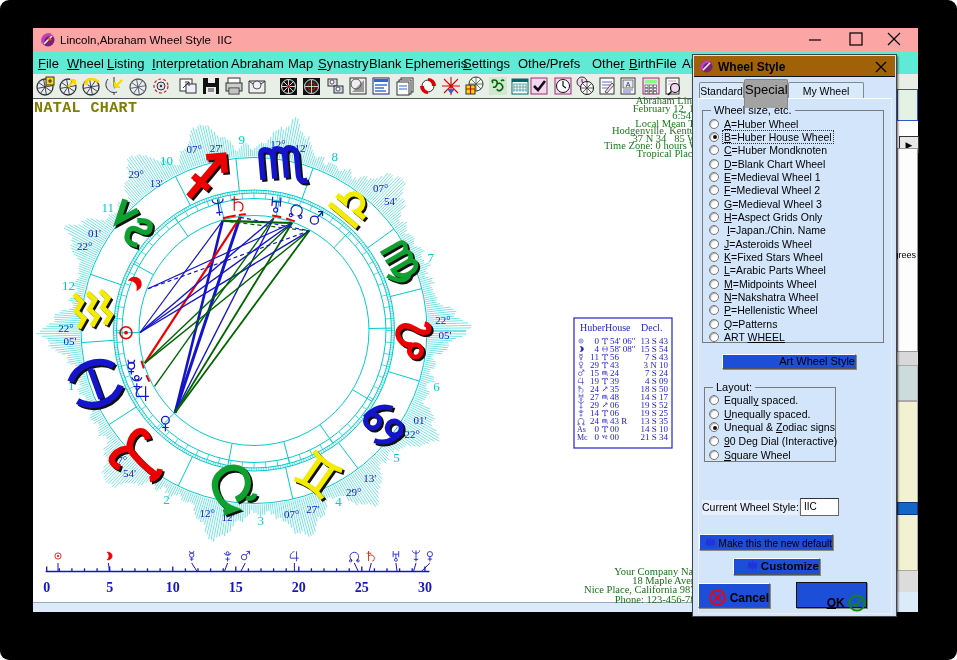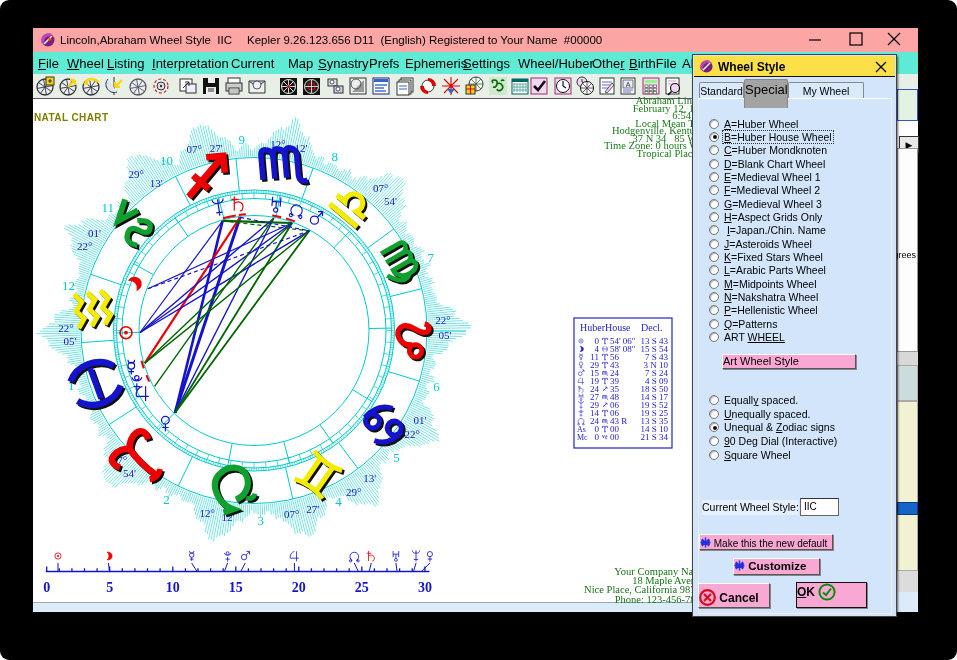--- a/index.html
+++ b/index.html
@@ -4,74 +4,73 @@
 body{width:957px;height:660px;font-family:"Liberation Sans",sans-serif;position:relative;background:#fff;overflow:hidden}
 .bg{position:absolute;left:0;top:0;width:957px;height:660px;background:#000;border-radius:9px}
 .win{position:absolute;left:33px;top:28px;width:885px;height:584px;background:#fff;border-bottom:1px solid #777}
 .tbar{position:absolute;left:0;top:0;width:100%;height:24px;background:#fca5a5}
 .ttext{position:absolute;left:27px;top:6px;font-size:11.5px;color:#000}
 .ttext2{position:absolute;left:214px;top:6px;font-size:11.5px;color:#000}
 .menubar{position:absolute;left:0;top:24px;width:100%;height:22px;background:#5eead4;font-size:13px}
 .mi{position:absolute;top:4px;color:#000}
 .toolbar{position:absolute;left:0;top:46px;width:100%;height:25px;background:#e7efe7;border-bottom:1px solid #555}
 .ticon{position:absolute;top:2px}
-.natal{position:absolute;left:1px;top:84px;font-family:Liberation Sans, sans-serif;font-size:10px;font-weight:bold;color:#7e7e00;letter-spacing:0.4px}
+.natal{position:absolute;left:1px;top:72px;font-family:Liberation Mono, monospace;font-size:15px;font-weight:bold;color:#7e7e00;letter-spacing:0.4px}
 .bdata{position:absolute;left:400px;top:97px;width:310px;text-align:right;font-family:"Liberation Serif",serif;font-size:10.5px;line-height:7.5px;color:#1a7a1a}
 .cdata{position:absolute;left:420px;top:567px;width:286px;text-align:right;font-family:"Liberation Serif",serif;font-size:10.5px;line-height:9.2px;color:#177017}
 .status{position:absolute;left:0;top:574px;width:100%;height:10px;background:#dcebfa;border-top:1px solid #9ab}
 .wbtn{position:absolute;top:0;width:30px;height:22px}
 .dlg{position:absolute;left:692px;top:54px;width:205px;height:563px;background:#d2e5fa;border:1px solid #444;box-shadow:1px 2px 2px rgba(0,0,0,0.6)}
-.dtitle{position:absolute;left:1px;top:1px;right:1px;height:21px;background:#fde047;border-bottom:1.5px solid #111}
+.dtitle{position:absolute;left:1px;top:1px;right:1px;height:21px;background:#a16207;border-bottom:1.5px solid #111}
 .dtext{position:absolute;left:24px;top:4px;font-size:12px;font-weight:bold;color:#000}
 .tabs{position:absolute;left:6px;top:27px;width:193px;height:17px}
 .tab{position:absolute;height:16px;background:#d9eafc;border:1px solid #888;border-bottom:none;border-radius:2px 2px 0 0;font-size:10.5px;text-align:center;padding-top:2px;color:#000}
 .tabsel{height:29px;top:-3px;background:#a3a3a3;z-index:3;font-size:13px}
 .tpanel{position:absolute;left:5px;top:43px;width:194px;height:516px;border:1px solid #eee;border-top:1px solid #fff}
 .grp{position:absolute;border:1px solid #7a7a7a;}
 .grplab{position:absolute;top:-7px;left:8px;background:#d2e5fa;padding:0 3px;font-size:11px;color:#000}
 .rrow{position:absolute;left:16px;height:13px;font-size:10.5px;white-space:nowrap}
 .rb{position:absolute;left:0;top:1px;width:10px;height:10px;border-radius:50%;background:#fff;border:1px solid #777;box-shadow:inset 1px 1px 1px #aaa}
 .rb.sel::after{content:"";position:absolute;left:2.5px;top:2.5px;width:4px;height:4px;border-radius:50%;background:#111}
 .rlab{position:absolute;left:14px;top:0;padding:0 1px}
-.btn{position:absolute;background:#f9a8d4;border:1px solid #555;border-top-color:#fff;border-left-color:#fff;box-shadow:1px 1px 0 #888;text-align:left;font-size:11px;color:#000}
+.btn{position:absolute;background:#1d4ed8;border:1px solid #555;border-top-color:#fff;border-left-color:#fff;box-shadow:1px 1px 0 #888;text-align:right;font-size:11px;color:#000}
 u{text-decoration:underline}
 </style></head><body>
 <div class="bg"></div>
 <div class="win">
   <div class="tbar">
     <svg style="position:absolute;left:8px;top:5px" width="14" height="14" viewBox="0 0 14 14">
         <circle cx="7" cy="7" r="6.5" fill="#7a1f7a"></circle>
         <path d="M2,10 A6.5,6.5 0 0,1 10,2" stroke="#c040c0" stroke-width="3" fill="none"></path>
         <path d="M3,11 L11,3" stroke="#fff" stroke-width="1.5"></path>
         <path d="M8,4 L11,7 L7,8 Z" fill="#e06000"></path>
       </svg>
     <span class="ttext">Lincoln,Abraham Wheel Style&nbsp; IIC</span>
-    <span class="ttext2">Kepler 9.26.123.656 D11&nbsp; (English) Registered to Your Name&nbsp; #00000</span>
     <svg class="wbtn" style="left:767px" width="30" height="22">
         <line x1="9" y1="12" x2="21" y2="12" stroke="#000" stroke-width="1.2"></line>
       </svg>
     <svg class="wbtn" style="left:808px" width="30" height="22">
         <rect x="9" y="5" width="12" height="12" fill="none" stroke="#000" stroke-width="1.2"></rect>
       </svg>
     <svg class="wbtn" style="left:846px" width="30" height="22">
         <path d="M9,5 L21,17 M21,5 L9,17" stroke="#000" stroke-width="1.2"></path>
       </svg>
   </div>
   <div class="menubar">
     <span class="mi" style="left:5px"><u>F</u>ile</span>
     <span class="mi" style="left:34px"><u>W</u>heel</span>
     <span class="mi" style="left:74px"><u>L</u>isting</span>
     <span class="mi" style="left:119px"><u>I</u>nterpretation</span>
-    <span class="mi" style="left:198px">Current</span>
+    <span class="mi" style="left:198px">Abraham</span>
     <span class="mi" style="left:255px">Map</span>
     <span class="mi" style="left:285px"><u>S</u>ynastry</span>
-    <span class="mi" style="left:336px">Prefs</span>
+    <span class="mi" style="left:336px">Blank</span>
     <span class="mi" style="left:372px">Ephemeris</span>
     <span class="mi" style="left:430px"><u>S</u>ettings</span>
-    <span class="mi" style="left:485px">Wheel/Huber</span>
+    <span class="mi" style="left:485px">Othe/Prefs</span>
     <span class="mi" style="left:559px">Othe<u>r</u></span>
     <span class="mi" style="left:596px"><u>B</u>irthFile</span>
     <span class="mi" style="left:649px">About</span>
   </div>
   <div class="toolbar">
       <svg class="ticon" style="left:1.5px" width="21" height="21" viewBox="0 0 21 21">
         <circle cx="10" cy="11" r="8" fill="#e8eef5" stroke="#333" stroke-width="1.3"></circle>
         <line x1="10" y1="11" x2="17.2" y2="9.7" stroke="#333" stroke-width="0.9"></line>
         <line x1="10" y1="11" x2="14.2" y2="5" stroke="#333" stroke-width="0.9"></line>
         <line x1="10" y1="11" x2="8.7" y2="3.8" stroke="#333" stroke-width="0.9"></line>
@@ -1684,20 +1683,23 @@
     <svg style="position:absolute;right:8px;top:5px" width="12" height="12">
         <path d="M1,1 L11,11 M11,1 L1,11" stroke="#000" stroke-width="1.3"></path>
       </svg>
   </div>
   <div class="tabs">
     <div class="tab" style="left:0px;width:45px">Standard</div>
     <div class="tab tabsel" style="left:45px;width:44px">Special</div>
     <div class="tab" style="left:89px;width:76px">My Wheel</div>
   </div>
   <div class="tpanel"></div>
+  <div class="grp" style="left:9px;top:55px;width:182px;height:233px">
+      <span class="grplab">Wheel size, etc.</span>
+    </div>
   <div class="rrow" style="top:62.5px">
       <span class="rb"></span>
       <span class="rlab"><u>A</u>=Huber Wheel</span>
     </div>
     <div class="rrow" style="top:75.8px">
       <span class="rb sel"></span>
       <span class="rlab" style="outline:1px dotted #333;"><u>B</u>=Huber House Wheel</span>
     </div>
     <div class="rrow" style="top:89.2px">
       <span class="rb"></span>
@@ -1753,20 +1755,23 @@
     </div>
     <div class="rrow" style="top:262.8px">
       <span class="rb"></span>
       <span class="rlab"><u>Q</u>=Patterns</span>
     </div>
     <div class="rrow" style="top:276.1px">
       <span class="rb"></span>
       <span class="rlab">ART <u>WHEEL</u></span>
     </div>
   <div class="btn" style="left:29px;top:299px;width:134px;height:15px">Art Wheel Style</div>
+  <div class="grp" style="left:11px;top:332px;width:132px;height:75px">
+      <span class="grplab">Layout:</span>
+    </div>
   <div class="rrow" style="top:339.2px">
       <span class="rb"></span>
       <span class="rlab">Equall<u>y</u> spaced.</span>
     </div>
     <div class="rrow" style="top:352.8px">
       <span class="rb"></span>
       <span class="rlab"><u>U</u>nequally spaced.</span>
     </div>
     <div class="rrow" style="top:366.4px">
       <span class="rb sel"></span>
@@ -1785,16 +1790,16 @@
   <div class="btn" style="left:6px;top:479px;width:134px;height:16px;padding-top:2px;font-size:10px;white-space:nowrap"><svg width="11" height="11" viewBox="0 0 11 11" style="vertical-align:-1px">
         <path d="M5.5,0.5 L5.5,10.5 M0.5,5.5 L10.5,5.5 M2,2 L9,9 M9,2 L2,9 M1.2,3.5 L9.8,7.5 M9.8,3.5 L1.2,7.5" stroke="#2233dd" stroke-width="1.4"></path>
       </svg> Make this the new default</div>
   <div class="btn" style="left:40px;top:503px;width:87px;height:17px;font-weight:bold;font-size:11.5px;padding-top:1px"><svg width="11" height="11" viewBox="0 0 11 11" style="vertical-align:-1px">
         <path d="M5.5,0.5 L5.5,10.5 M0.5,5.5 L10.5,5.5 M2,2 L9,9 M9,2 L2,9 M1.2,3.5 L9.8,7.5 M9.8,3.5 L1.2,7.5" stroke="#2233dd" stroke-width="1.4"></path>
       </svg> Customize</div>
   <div class="btn" style="left:5px;top:528px;width:72px;height:25px;font-weight:bold;font-size:12px;padding-top:5px"><svg width="17" height="17" viewBox="0 0 17 17" style="vertical-align:-4px">
         <circle cx="8.5" cy="8.5" r="7.3" fill="none" stroke="#d01020" stroke-width="2.2"></circle>
         <path d="M5,5 L12,12 M12,5 L5,12" stroke="#d01020" stroke-width="2.2"></path>
       </svg> Cancel</div>
-  <div class="btn" style="left:103px;top:527px;width:71px;height:26px;border:1.6px solid #111;font-weight:bold;font-size:12px;padding-top:0"><u>O</u>K <svg width="18" height="18" viewBox="0 0 18 18" style="vertical-align:-5px">
+  <div class="btn" style="left:103px;top:527px;width:71px;height:26px;border:1.6px solid #111;font-weight:bold;font-size:12px;padding-top:11px"><u>O</u>K <svg width="18" height="18" viewBox="0 0 18 18" style="vertical-align:-5px">
         <circle cx="9" cy="9" r="7.6" fill="none" stroke="#0a8a0a" stroke-width="2"></circle>
         <path d="M5,9.5 L8,12 L13,5.5" fill="none" stroke="#0a8a0a" stroke-width="2"></path>
       </svg></div>
 </div>
 </body></html>

